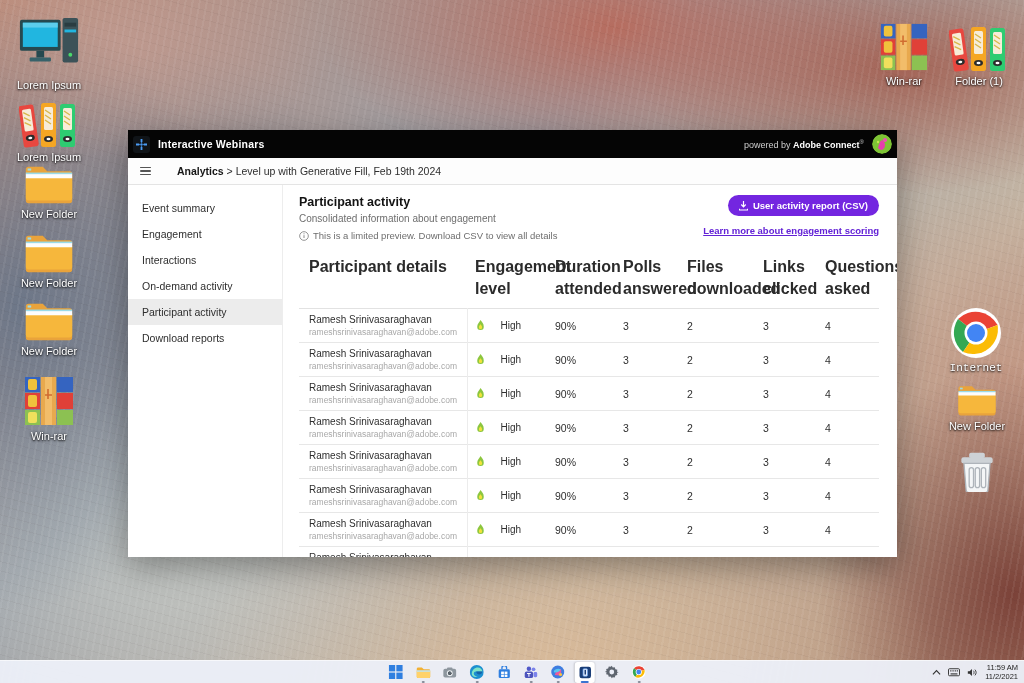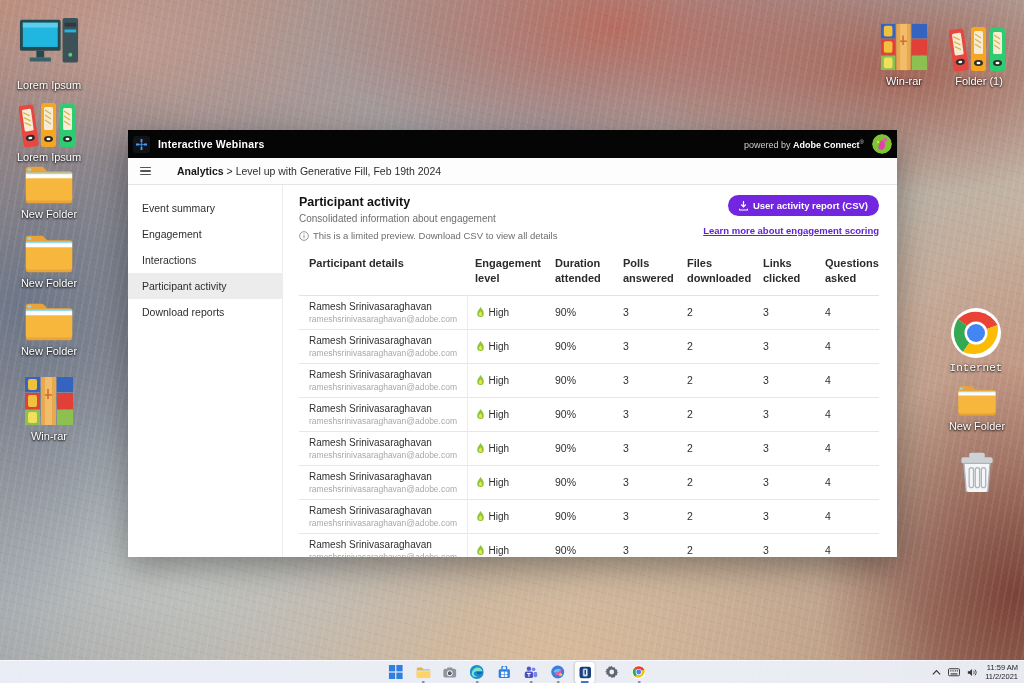--- a/index.html
+++ b/index.html
@@ -60,30 +60,30 @@
   .head-row { display:flex; justify-content:space-between; align-items:flex-start; }
   .pa-title { font-size:12.5px; font-weight:bold; color:#131313; }
   .pa-sub { font-size:10px; color:#6e6e6e; margin-top:4px; }
   .pa-note { font-size:9.5px; color:#6e6e6e; margin-top:6px; display:flex; align-items:center; gap:4px; }
   .head-right { display:flex; flex-direction:column; align-items:flex-end; gap:9px; }
   .csv-btn { display:flex; align-items:flex-end; gap:5px; background:#7326e0; color:#fff; border:none; cursor:pointer;
              font-family:inherit; font-size:9.5px; font-weight:bold; padding:5px 11px; border-radius:12px; }
   .learn-link { font-size:9.5px; color:#6322d6; text-decoration:underline; font-weight:bold; cursor:pointer; }
 
   table.pa { border-collapse:collapse; margin-top:10px; width:100%; table-layout:fixed; }
-  .pa th { text-align:left; font-size:11px; color:#2b2b2b; font-weight:bold; line-height:1.35; padding:5px 8px 9px 8px; vertical-align:top; }
+  .pa th { text-align:left; font-size:16px; color:#2b2b2b; font-weight:bold; line-height:1.35; padding:5px 8px 9px 8px; vertical-align:top; }
   .pa th:first-child { padding-left:10px; }
   .pa tbody { }
   .pa td { font-size:10.5px; color:#2f2f2f; padding:5px 8px; border-top:1px solid #e7e7e7; height:34px; vertical-align:middle; }
   .pa tbody tr { background:#fff; }
   .pa tbody td:first-child { border-right:1px solid #ececec; padding-left:10px; }
   .pa tbody tr:first-child td { border-top:1px solid #e2e2e2; }
   .p-name { font-size:10px; color:#2f2f2f; }
   .p-mail { font-size:8.5px; color:#a8a8a8; margin-top:2px; }
-  .eng { display:flex; align-items:center; gap:4px; font-size:10px; color:#2f2f2f; }
+  .eng { display:flex; align-items:center; gap:16px; font-size:10px; color:#2f2f2f; }
 
   
   .insight-card { position:absolute; left:328px; top:518px; width:367px; height:80px; background:#fff;
                   border-radius:9px; box-shadow:0 10px 25px rgba(0,0,0,.28); display:flex; align-items:center; justify-content:center; }
   .insight-card span { font-size:23px; color:#4c4c4c; letter-spacing:.2px; }
 
   
   .taskbar { position:absolute; left:0; bottom:0; width:1024px; height:23px; background:rgba(235,238,247,.97);
              display:flex; align-items:center; border-top:1px solid rgba(255,255,255,.6); }
   .tb-center { position:absolute; left:50%; transform:translateX(-48%); display:flex; align-items:center; gap:7px; }
@@ -329,20 +329,21 @@
         <span>&gt;</span>
         <span>Level up with Generative Fill, Feb 19th 2024</span>
       </span>
     </div>
 
     <div class="body">
       <div class="sidebar" id="sidebar">
           <div class="side-item">Event summary</div>
           <div class="side-item">Engagement</div>
           <div class="side-item">Interactions</div>
+          <div class="side-item">On-demand activity</div>
           <div class="side-item sel">Participant activity</div>
           <div class="side-item">Download reports</div>
         </div>
 
       <div class="main">
         <div class="head-row">
           <div>
             <div class="pa-title">Participant activity</div>
             <div class="pa-sub">Consolidated information about engagement</div>
             <div class="pa-note">

